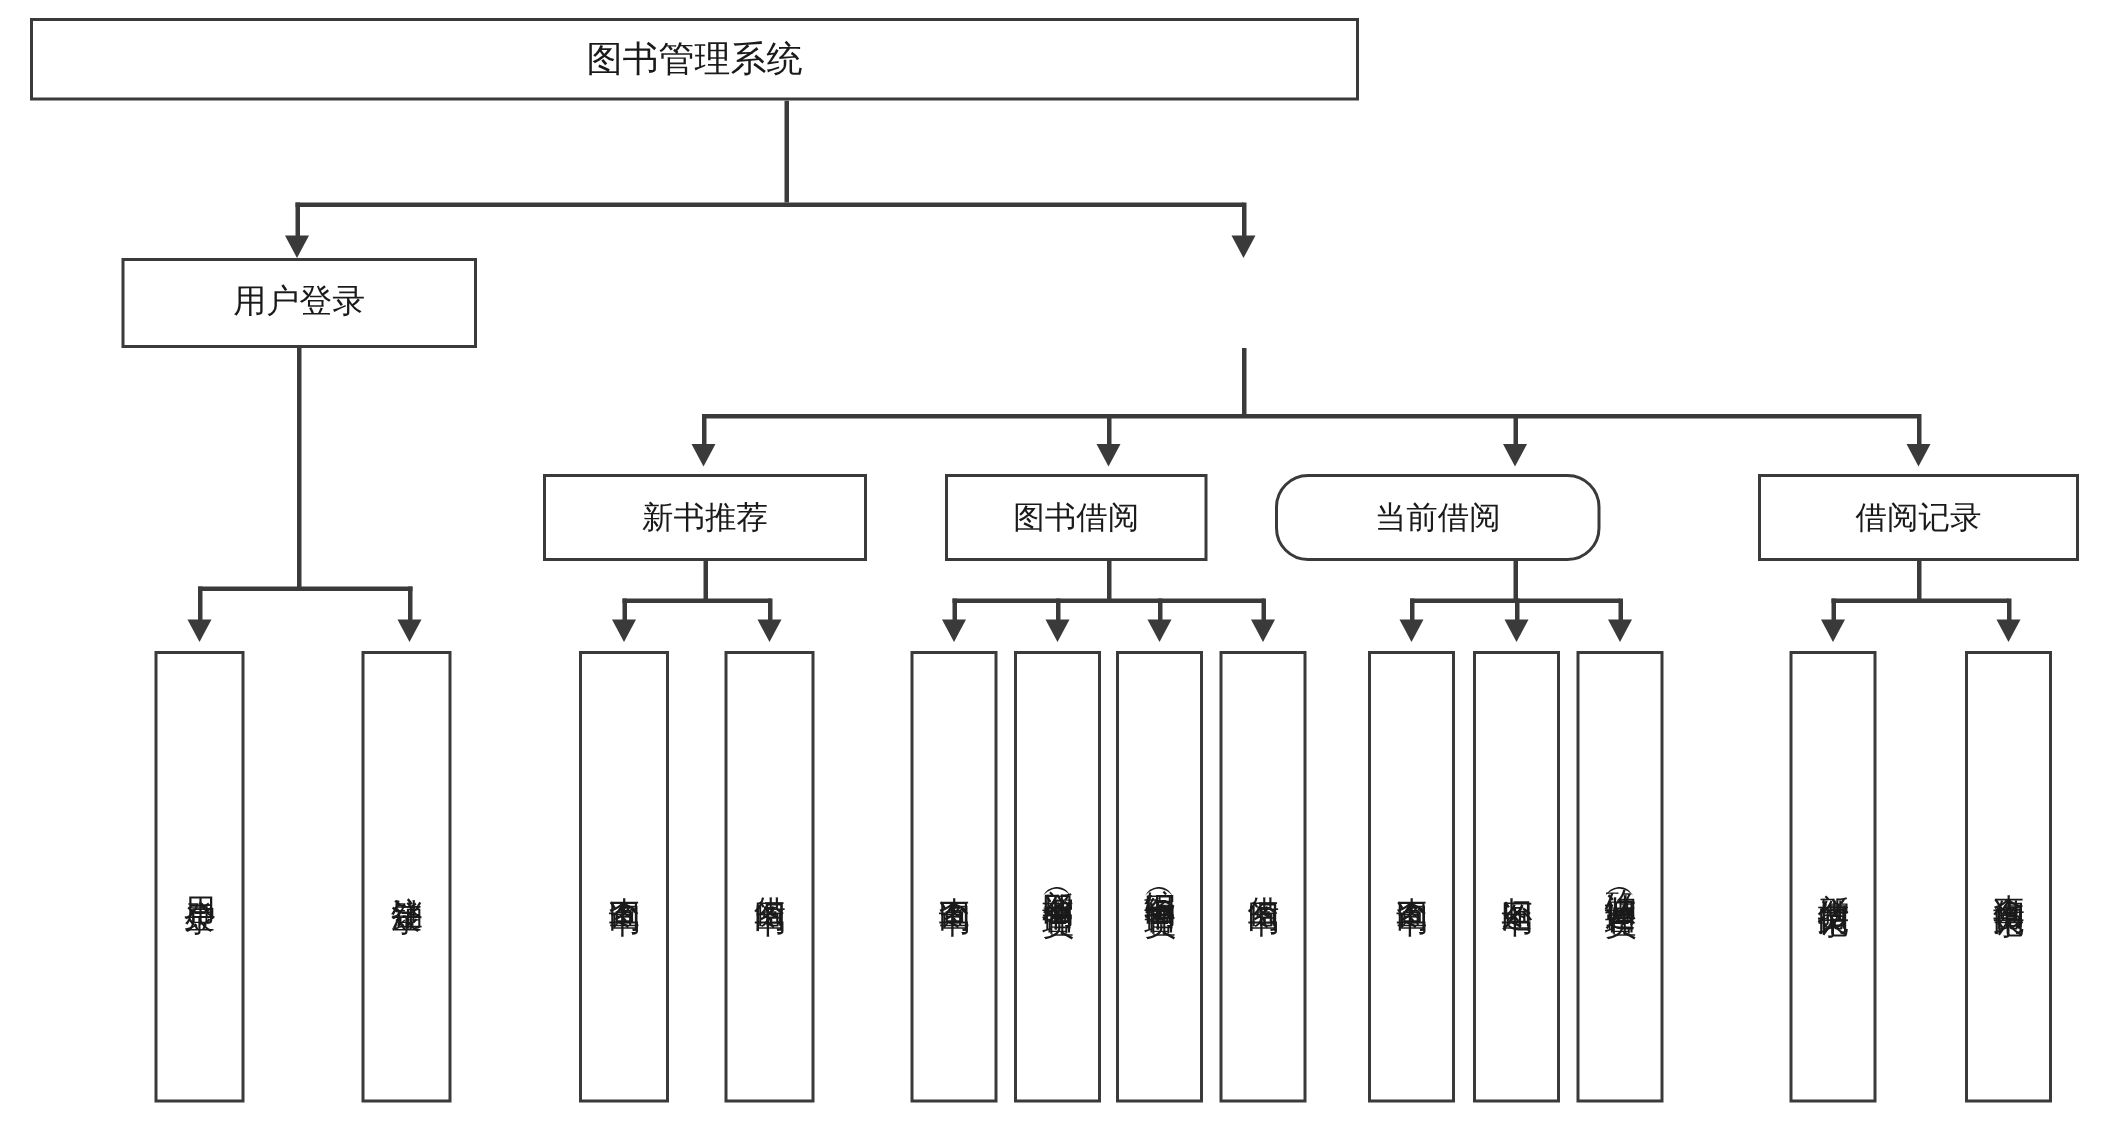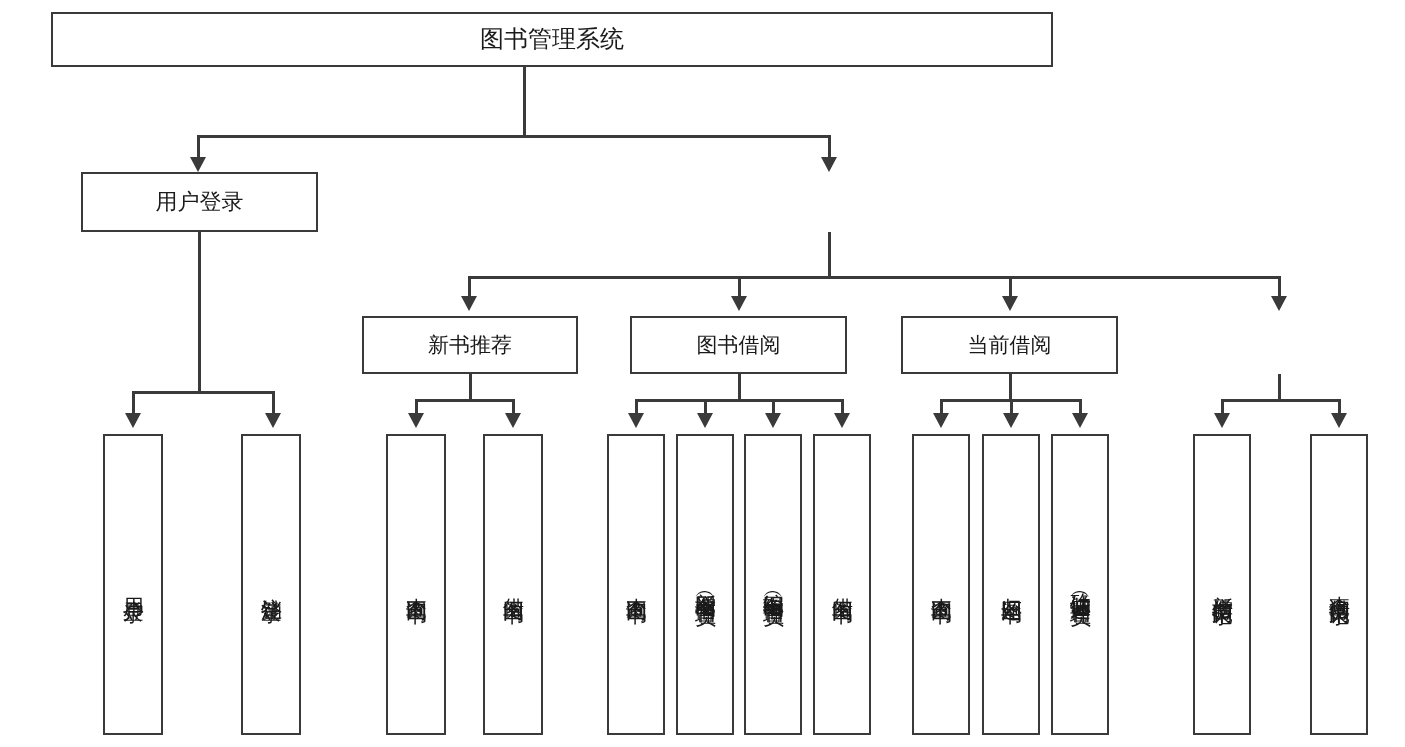--- a/index.html
+++ b/index.html
@@ -141,36 +141,39 @@
   <div class="vline" style="left:1079px; top:399px; height:16px;"></div>
   <div class="arrow" style="left:1072px; top:413px;"></div>
 
   <div class="vline" style="left:1278px; top:374px; height:27px;"></div>
   <div class="hline" style="left:1221px; top:399px; width:118px;"></div>
   <div class="vline" style="left:1221px; top:399px; height:16px;"></div>
   <div class="arrow" style="left:1214px; top:413px;"></div>
   <div class="vline" style="left:1338px; top:399px; height:16px;"></div>
   <div class="arrow" style="left:1331px; top:413px;"></div>
 
-  <div class="node root" style="left:20px; top:12px; width:1002px; height:55px;margin-left:31px;">
+  <div class="node root" style="left:20px; top:12px; width:886px; height:55px;">
     <span class="label">图书管理系统</span>
   </div>
 
   <div class="node lvl2" style="left:81px; top:172px; width:237px; height:60px;">
     <span class="label">用户登录</span>
   </div>
 
   <div class="node lvl3" style="left:362px; top:316px; width:216px; height:58px;">
     <span class="label">新书推荐</span>
   </div>
-  <div class="node lvl3" style="left:630px; top:316px; width:217px; height:58px;">
+  <div class="node lvl3" style="left:630px; top:316px; width:175px; height:58px;">
     <span class="label">图书借阅</span>
   </div>
-  <div class="node lvl3" style="left:901px; top:316px; width:217px; height:58px;">
+  <div class="node lvl3" style="left:850px; top:316px; width:217px; height:58px;border-radius:22px;">
     <span class="label">当前借阅</span>
+  </div>
+  <div class="node lvl3" style="left:1172px; top:316px; width:214px; height:58px;">
+    <span class="label">借阅记录</span>
   </div>
 
   <div class="node leaf" style="left:103px; top:434px; width:60px; height:301px;">
     <span class="label">用户登录</span>
   </div>
   <div class="node leaf" style="left:241px; top:434px; width:60px; height:301px;">
     <span class="label">注销登录</span>
   </div>
   <div class="node leaf" style="left:386px; top:434px; width:60px; height:301px;">
     <span class="label">查询图书</span>

